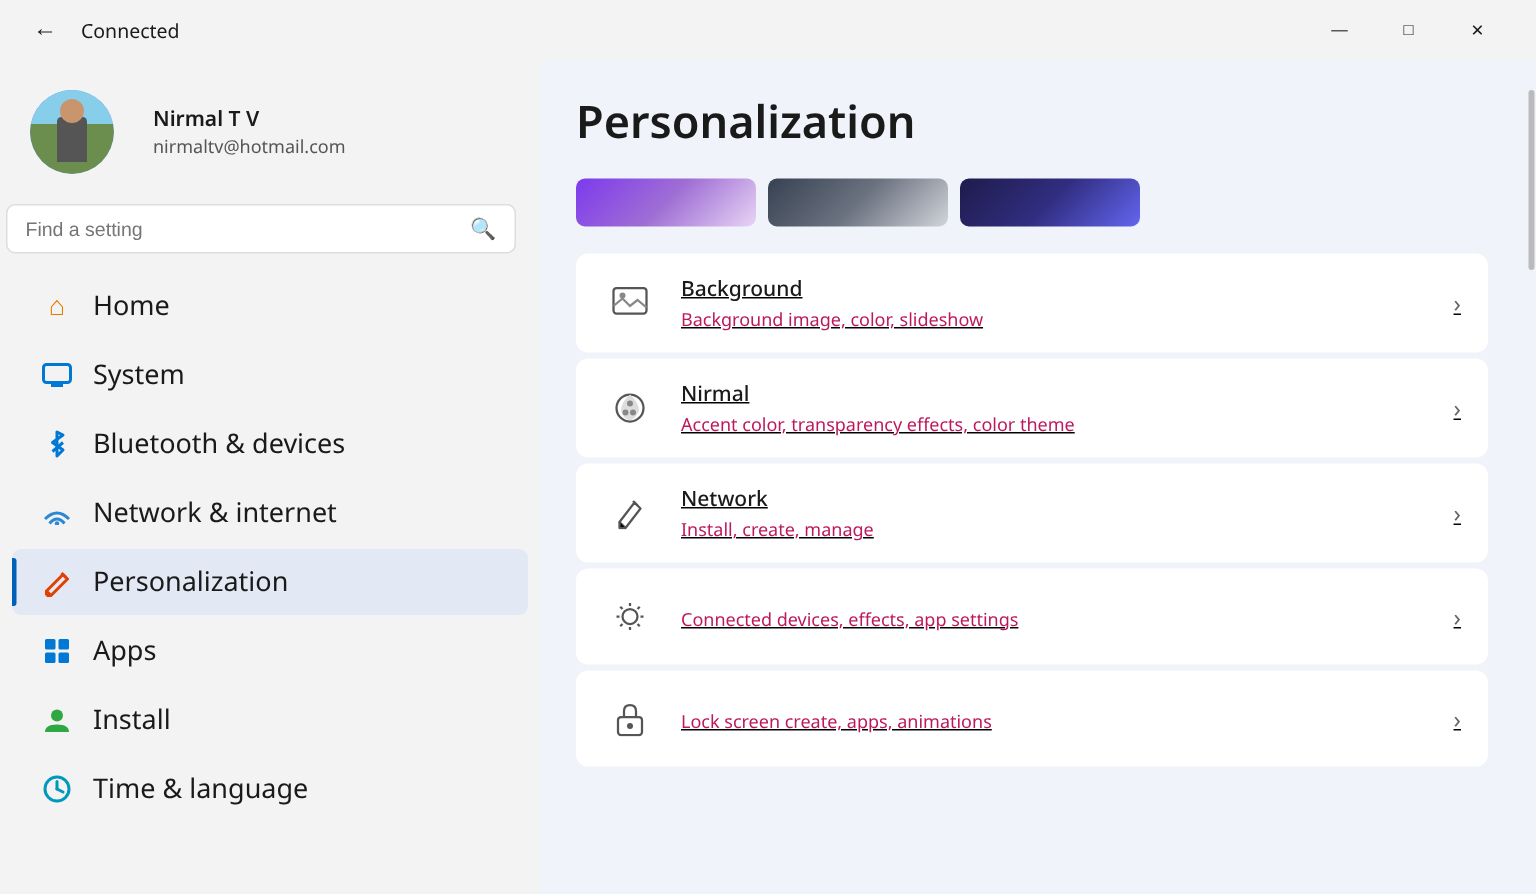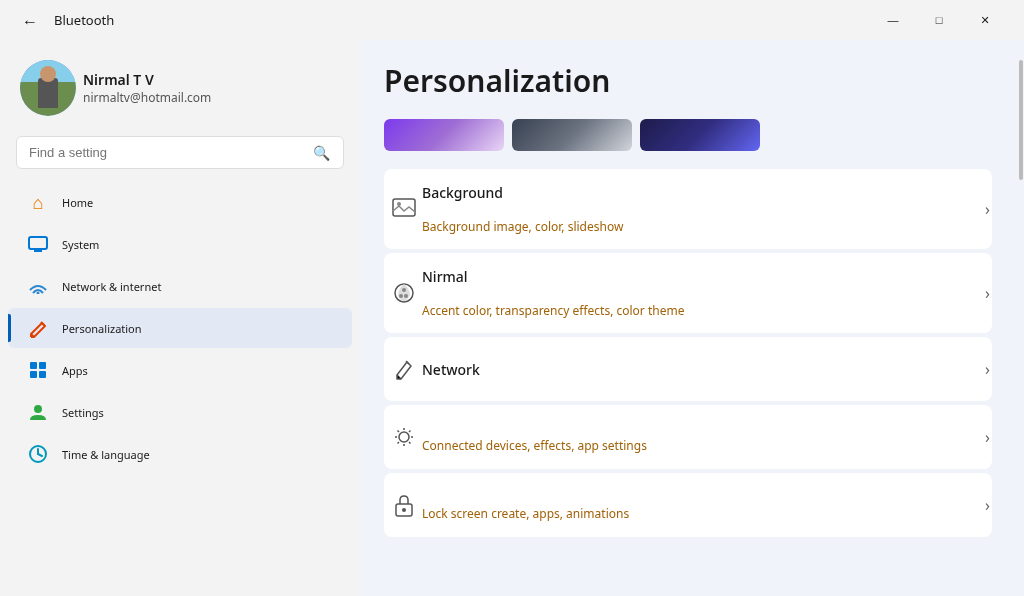--- a/index.html
+++ b/index.html
@@ -77,21 +77,21 @@
       background: #f3f3f3;
       display: flex;
       flex-direction: column;
       padding: 8px 0;
       overflow-y: auto;
     }
 
     .profile-section {
       display: flex;
       align-items: center;
-      gap: 7px;
+      gap: 26px;
       padding: 12px 20px 20px 20px;
     }
     .avatar {
       width: 56px;
       height: 56px;
       border-radius: 50%;
       background: linear-gradient(135deg, #5a8dee, #a0c4ff);
       overflow: hidden;
       flex-shrink: 0;
       position: relative;
@@ -122,21 +122,21 @@
       height: 16px;
       border-radius: 50%;
       background: #c8956c;
     }
 
     .profile-info { display: flex; flex-direction: column; }
     .profile-name { font-size: 14px; font-weight: 600; color: #1a1a1a; }
     .profile-email { font-size: 12px; color: #555; }
 
     .search-box {
-      margin: 0 16px 12px 16px;
+      margin: 0 16px 12px 4px;
       display: flex;
       align-items: center;
       background: white;
       border: 1px solid #ddd;
       border-radius: 6px;
       padding: 6px 12px;
       gap: 8px;
     }
     .search-input {
       border: none;
@@ -165,21 +165,21 @@
       content: '';
       position: absolute;
       left: 0;
       top: 6px;
       bottom: 6px;
       width: 3px;
       background: #005fb8;
       border-radius: 0 2px 2px 0;
     }
     .nav-label {
-      font-size: 11px;
+      font-size: 18px;
       color: #1a1a1a;
     }
     .nav-icon {
       width: 20px;
       height: 20px;
       display: flex;
       align-items: center;
       justify-content: center;
       flex-shrink: 0;
     }
@@ -221,22 +221,24 @@
     .settings-list {
       display: flex;
       flex-direction: column;
       gap: 4px;
     }
     .settings-item {
       display: flex;
       align-items: center;
       background: white;
       border-radius: 8px;
-      padding: 14px 2px;
+      padding: 14px 18px;
       cursor: pointer;
+      gap: 16px;
+      text-decoration: underline;
     }
     .settings-item-icon {
       width: 36px;
       height: 36px;
       display: flex;
       align-items: center;
       justify-content: center;
       font-size: 20px;
       flex-shrink: 0;
       color: #555;
@@ -244,22 +246,22 @@
     .settings-item-text {
       flex: 1;
     }
     .settings-item-title {
       font-size: 14px;
       font-weight: 500;
       color: #1a1a1a;
     }
     .settings-item-desc {
       font-size: 12px;
-      color: #a16207;
-      margin-top: 16px;
+      color: #be185d;
+      margin-top: 2px;
     }
     .chevron {
       color: #666;
       font-size: 16px;
     }
 
     .scrollbar-track {
       position: absolute;
       right: 0;
       top: 0;
@@ -276,21 +278,21 @@
       background: #bbb;
       border-radius: 3px;
     }
   </style>
 </head>
 <body>
 
 <div class="title-bar">
   <div class="title-bar-left">
     <button class="back-btn">←</button>
-    <span class="title-bar-title">Bluetooth</span>
+    <span class="title-bar-title">Connected</span>
   </div>
   <div class="title-bar-controls">
     <button class="title-bar-btn">—</button>
     <button class="title-bar-btn">□</button>
     <button class="title-bar-btn close">✕</button>
   </div>
 </div>
 
 <div class="app-body">
 
@@ -324,20 +326,29 @@
       <div class="nav-icon">
         <svg width="20" height="16" viewBox="0 0 20 16">
             <rect x="1" y="1" width="18" height="12" rx="2" fill="none" stroke="#0078d4" stroke-width="2"></rect>
             <rect x="6" y="14" width="8" height="2" fill="#0078d4"></rect>
           </svg>
       </div>
       <span class="nav-label">System</span>
     </div>
     <div class="nav-item">
       <div class="nav-icon">
+        <svg width="16" height="20" viewBox="0 0 16 20">
+            <path d="M8 2 L8 18 L12 14 L5 9 L12 4 Z" fill="none" stroke="#0078d4" stroke-width="2" stroke-linejoin="round"></path>
+            <line x1="5" y1="15" x2="12" y2="9" stroke="#0078d4" stroke-width="2"></line>
+          </svg>
+      </div>
+      <span class="nav-label">Bluetooth &amp; devices</span>
+    </div>
+    <div class="nav-item">
+      <div class="nav-icon">
         <svg width="20" height="16" viewBox="0 0 20 16">
             <path d="M2 12 Q10 4 18 12" fill="none" stroke="#2d88d4" stroke-width="2"></path>
             <path d="M5 15 Q10 9 15 15" fill="none" stroke="#2d88d4" stroke-width="2"></path>
             <circle cx="10" cy="15" r="1.5" fill="#2d88d4"></circle>
           </svg>
       </div>
       <span class="nav-label">Network &amp; internet</span>
     </div>
     <div class="nav-item active">
       <div class="nav-icon">
@@ -361,21 +372,21 @@
       </div>
       <span class="nav-label">Apps</span>
     </div>
     <div class="nav-item">
       <div class="nav-icon">
         <svg width="20" height="20" viewBox="0 0 20 20">
             <circle cx="10" cy="7" r="4" fill="#2ea843"></circle>
             <path d="M2 18 Q2 13 10 13 Q18 13 18 18" fill="#2ea843"></path>
           </svg>
       </div>
-      <span class="nav-label">Settings</span>
+      <span class="nav-label">Install</span>
     </div>
     <div class="nav-item">
       <div class="nav-icon">
         <svg width="20" height="20" viewBox="0 0 20 20">
             <circle cx="10" cy="10" r="8" fill="none" stroke="#0099bc" stroke-width="2"></circle>
             <line x1="10" y1="10" x2="10" y2="5" stroke="#0099bc" stroke-width="2" stroke-linecap="round"></line>
             <line x1="10" y1="10" x2="14" y2="12" stroke="#0099bc" stroke-width="2" stroke-linecap="round"></line>
           </svg>
       </div>
       <span class="nav-label">Time &amp; language</span>
@@ -429,20 +440,21 @@
       <div class="settings-item">
         <div class="settings-item-icon">
           <svg width="22" height="22" viewBox="0 0 22 22">
               <path d="M4 17 L14 4 L18 8 L8 21 Z" fill="none" stroke="#555" stroke-width="1.5" stroke-linejoin="round"></path>
               <path d="M13 3 L16 6" stroke="#555" stroke-width="1.5"></path>
               <path d="M4 17 L4 21 L8 21" stroke="#555" stroke-width="1.5" stroke-linejoin="round"></path>
             </svg>
         </div>
         <div class="settings-item-text">
           <div class="settings-item-title">Network</div>
+          <div class="settings-item-desc">Install, create, manage</div>
         </div>
         <span class="chevron">›</span>
       </div>
 
       <div class="settings-item">
         <div class="settings-item-icon">
           <svg width="24" height="24" viewBox="0 0 24 24">
               <circle cx="12" cy="12" r="5" fill="none" stroke="#555" stroke-width="1.5"></circle>
               <line x1="12" y1="3" x2="12" y2="5" stroke="#555" stroke-width="1.5"></line>
               <line x1="12" y1="19" x2="12" y2="21" stroke="#555" stroke-width="1.5"></line>

